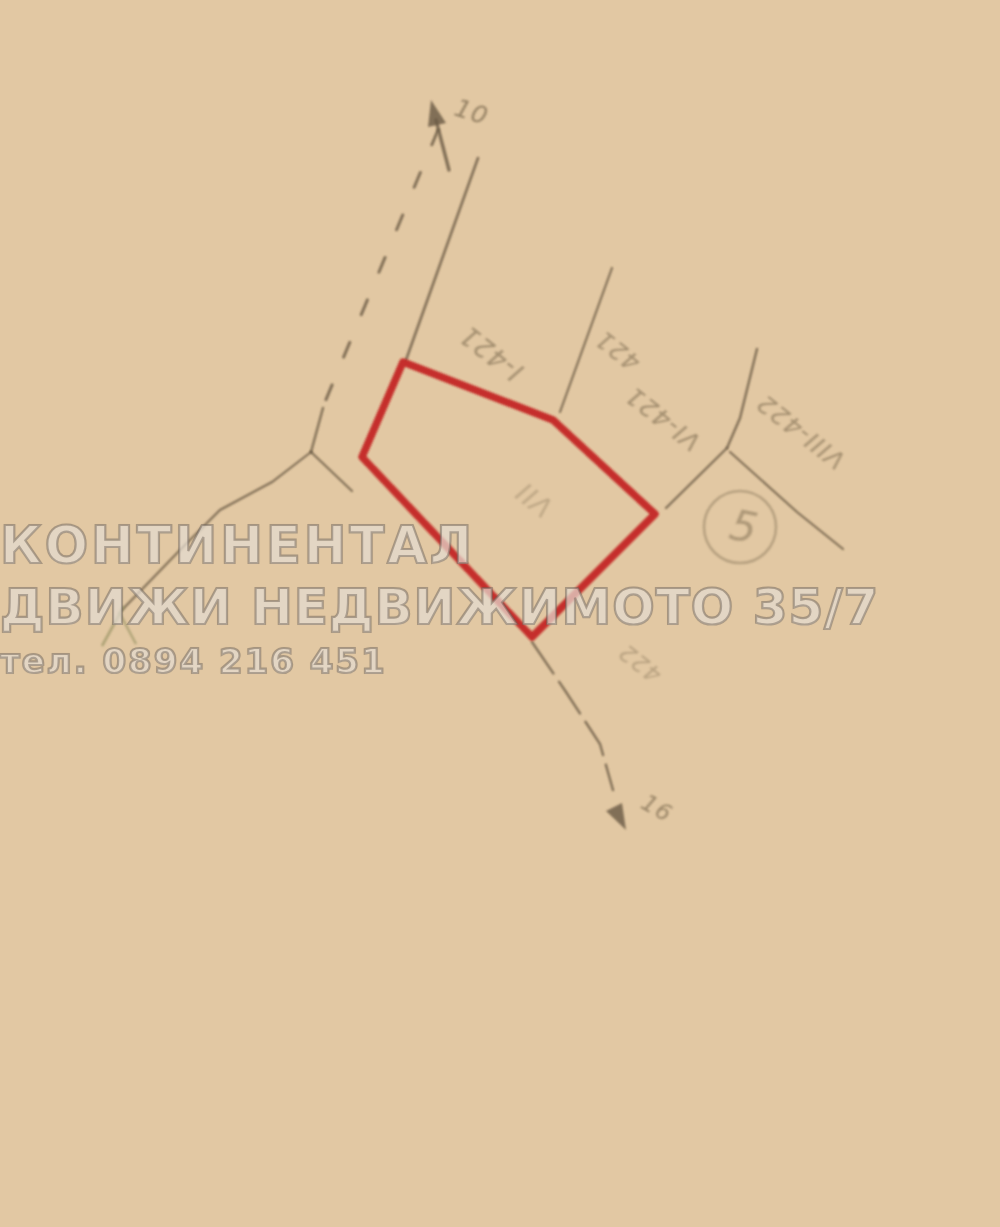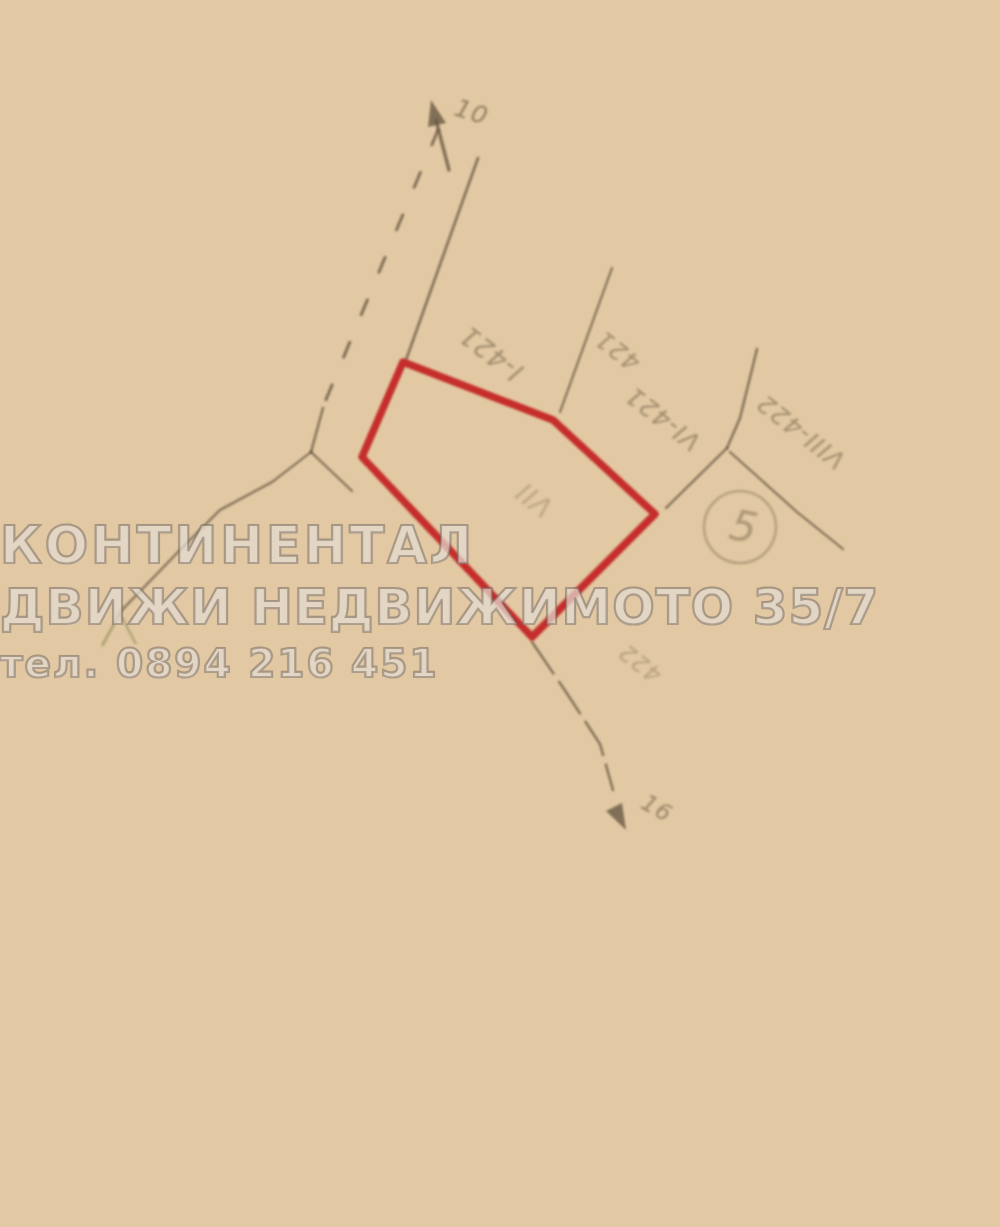--- a/index.html
+++ b/index.html
@@ -50,21 +50,21 @@
     font-weight: bold;
     color: rgba(242,233,221,0.42);
     -webkit-text-stroke: 2.2px rgba(110,100,92,0.48);
     text-shadow: 0 1px 1px rgba(255,250,240,0.35), 0 0 2px rgba(105,95,85,0.25);
     line-height: 1.0;
     white-space: nowrap;
   }
   .wm-1 { font-size: 51px; letter-spacing: 3px; margin-bottom: 11px; }
   .wm-2 { font-size: 50px; letter-spacing: 1px; margin-bottom: 12px; }
   .wm-3 { font-size: 46px; letter-spacing: 1px; margin-bottom: 11px; }
-  .wm-4 { font-size: 39px; letter-spacing: 2px; }
+  .wm-4 { font-size: 34px; letter-spacing: 2px; }
 </style>
 </head>
 <body>
 
 <div class="photo">
 
   <svg class="map-svg" viewBox="0 0 1000 1227">
     <defs>
       <filter id="soft" x="-20%" y="-20%" width="140%" height="140%">
         <feGaussianBlur stdDeviation="0.8"></feGaussianBlur>

